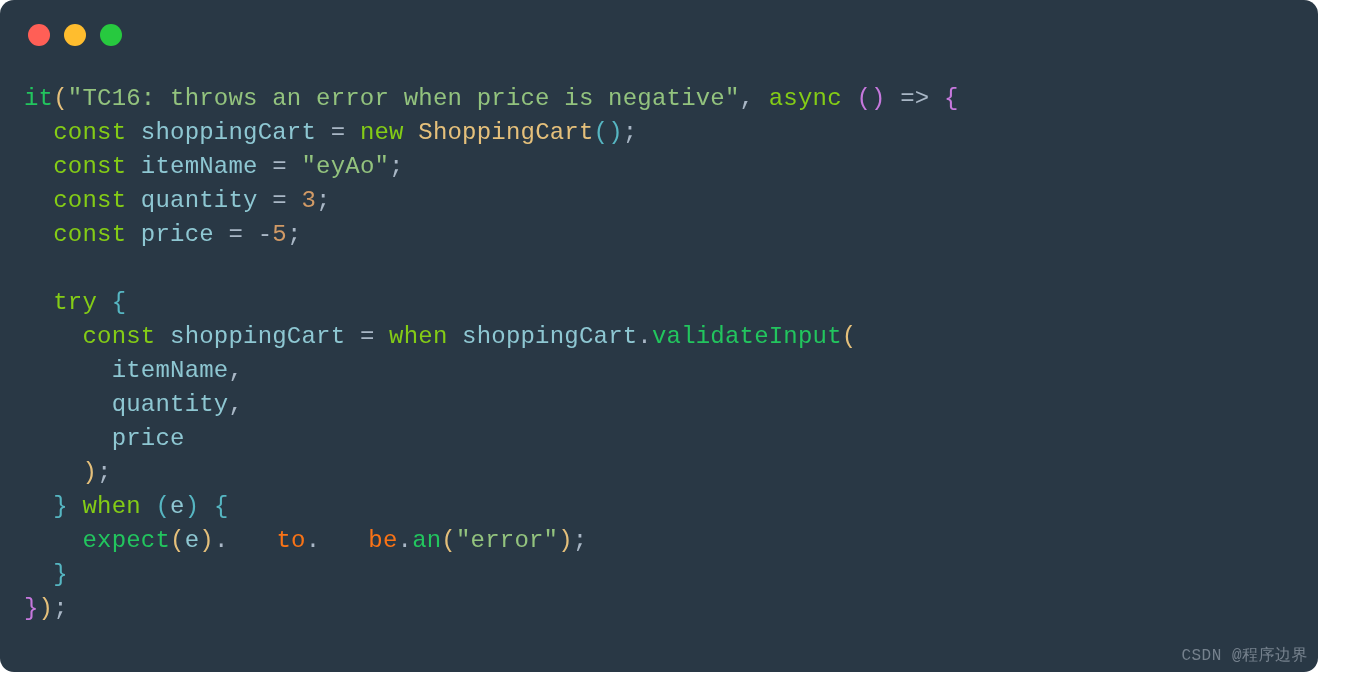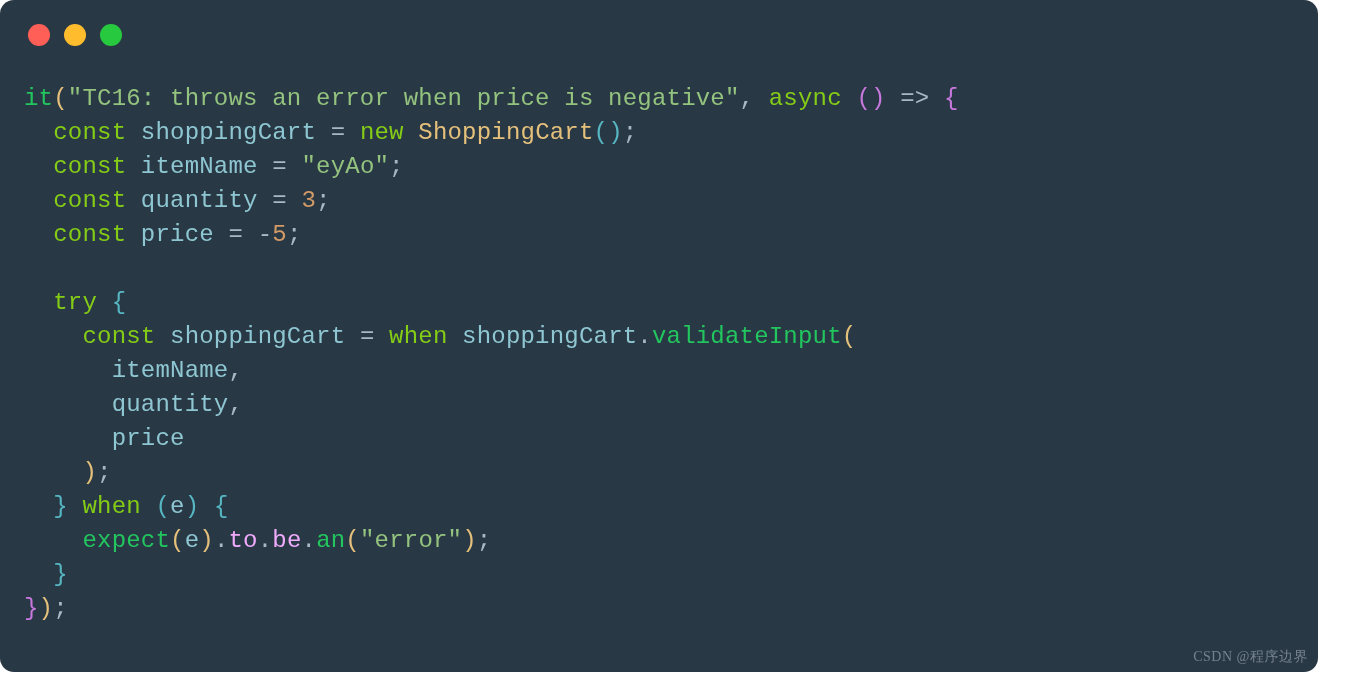--- a/index.html
+++ b/index.html
@@ -47,29 +47,29 @@
   .tok-str     { color: #93c37e; }
   .tok-kw      { color: #84cc16; }
   .tok-ident   { color: #8ec7d2; }
   .tok-op      { color: #a9b7c6; }
   .tok-type    { color: #e5c07b; }
   .tok-num     { color: #d19a66; }
   .tok-paren   { color: #e5c07b; }
   .tok-paren2  { color: #c678dd; }
   .tok-paren3  { color: #56b6c2; }
   .tok-punct   { color: #a9b7c6; }
-  .tok-prop    { color: #f0abfc; }
+  .tok-prop    { color: #f97316; margin-left: 48px; }
 
   .watermark {
     position: absolute;
     right: 10px;
     bottom: 6px;
     color: rgba(180,190,200,0.55);
-    font-family: Liberation Serif, serif;
-    font-size: 14px;
+    font-family: Liberation Mono, monospace;
+    font-size: 16px;
     letter-spacing: 0.5px;
   }
 </style>
 </head>
 <body>
 
 <div class="window">
 
   <div class="traffic-lights">
     <div class="dot red"></div>

